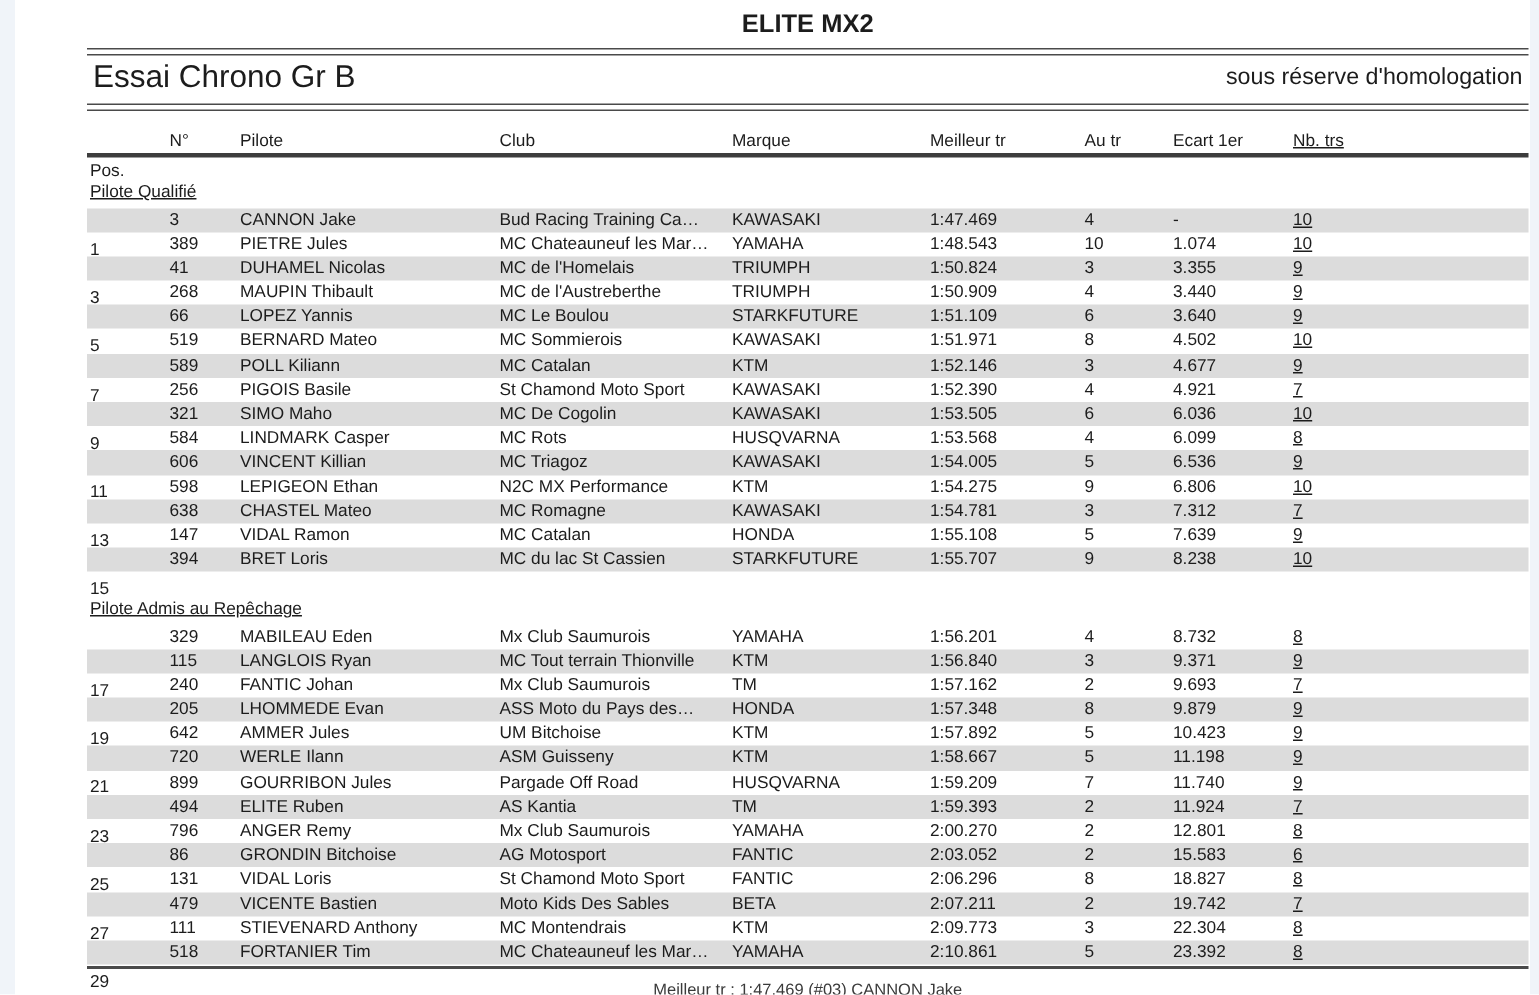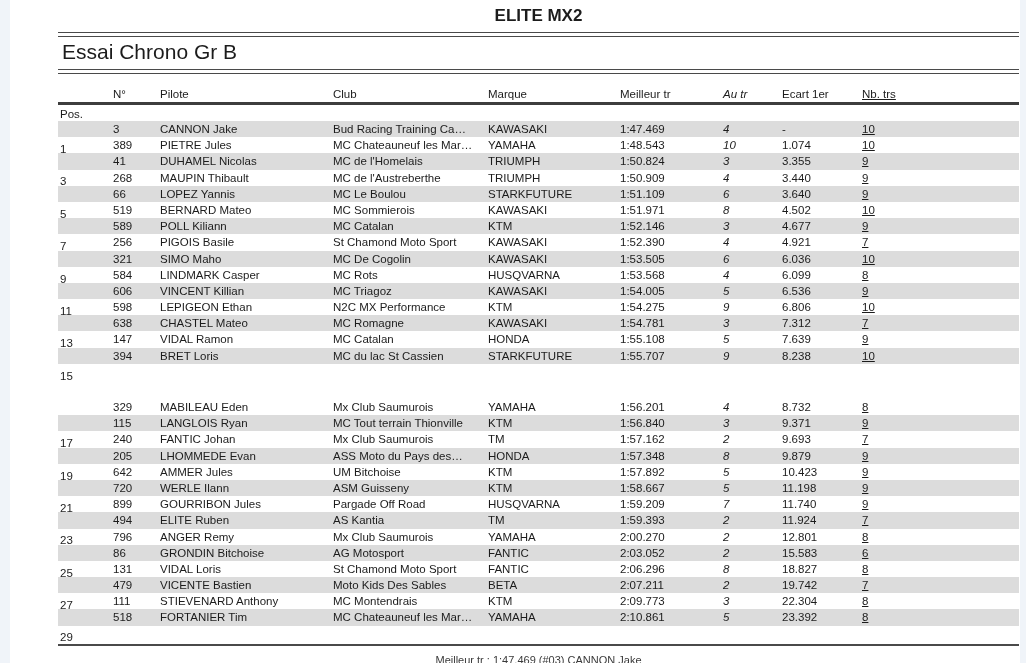--- a/index.html
+++ b/index.html
@@ -18,21 +18,21 @@
   .ruleA{top:32px;}
   .ruleB{top:69px;}
   .ruleC{top:102px;height:3px;background:#3d3d3d;}
   .ruleD{top:644px;height:2px;background:#4a4a4a;}
   .subtitle-left{position:absolute;top:42px;left:4px;font-size:21px;line-height:20px;}
   .subtitle-right{position:absolute;top:42px;right:4px;font-size:15.5px;line-height:20px;}
   .headers{position:absolute;top:87px;left:0;width:100%;height:14px;}
   .headers .cell{line-height:14px;}
   .cell{position:absolute;top:0;white-space:nowrap;font-size:11.5px;}
   .c0{left:2px;margin-top:20px;}  .c1{left:55px;} .c2{left:102px;} .c3{left:275px;} .c4{left:430px;}
-  .c5{left:562px;} .c6{left:665px;font-style:italic;} .c7{left:724px;} .c8{left:804px;text-decoration:underline;}
+  .c5{left:562px;} .c6{left:665px;} .c7{left:724px;} .c8{left:804px;text-decoration:underline;}
   .sec{position:absolute;left:0;width:100%;}
   .sec0{top:121px;}
   .sec1{top:399px;}
   .sec-label{font-size:11.5px;text-decoration:underline;padding-left:2px;height:17.5px;line-height:14px;}
   .row{position:relative;height:16.2px;}
   .row .cell{line-height:16.2px;}
   .row.stripe{background:#dcdcdc;}
   .footer{position:absolute;top:653px;left:0;width:100%;text-align:center;
     font-size:11px;color:#3a3a3a;line-height:14px;}
 </style>
@@ -41,36 +41,38 @@
 
 <div class="canvas">
   <div class="strip left"></div>
   <div class="strip right"></div>
 
   <div class="doc">
     <div class="title">ELITE MX2</div>
     <div class="rule double ruleA"></div>
 
     <div class="subtitle-left">Essai Chrono Gr B</div>
+    <div class="subtitle-right">sous réserve d'homologation</div>
     <div class="rule double ruleB"></div>
 
     <div class="headers">
         <span class="cell c0">Pos.</span>
         <span class="cell c1">N°</span>
         <span class="cell c2">Pilote</span>
         <span class="cell c3">Club</span>
         <span class="cell c4">Marque</span>
         <span class="cell c5">Meilleur tr</span>
         <span class="cell c6">Au tr</span>
         <span class="cell c7">Ecart 1er</span>
         <span class="cell c8">Nb. trs</span>
       </div>
     <div class="rule ruleC"></div>
 
     <section class="sec sec0">
+      <div class="sec-label">Pilote Qualifié</div>
       <div class="rows">
           <div class="row stripe">
             <span class="cell c0">1</span>
             <span class="cell c1">3</span>
             <span class="cell c2">CANNON Jake</span>
             <span class="cell c3">Bud Racing Training Ca…</span>
             <span class="cell c4">KAWASAKI</span>
             <span class="cell c5">1:47.469</span>
             <span class="cell c6">4</span>
             <span class="cell c7">-</span>
@@ -227,20 +229,21 @@
             <span class="cell c4">STARKFUTURE</span>
             <span class="cell c5">1:55.707</span>
             <span class="cell c6">9</span>
             <span class="cell c7">8.238</span>
             <span class="cell c8">10</span>
           </div>
         </div>
     </section>
 
     <section class="sec sec1">
+      <div class="sec-label">Pilote Admis au Repêchage</div>
       <div class="rows">
           <div class="row">
             <span class="cell c0">16</span>
             <span class="cell c1">329</span>
             <span class="cell c2">MABILEAU Eden</span>
             <span class="cell c3">Mx Club Saumurois</span>
             <span class="cell c4">YAMAHA</span>
             <span class="cell c5">1:56.201</span>
             <span class="cell c6">4</span>
             <span class="cell c7">8.732</span>

